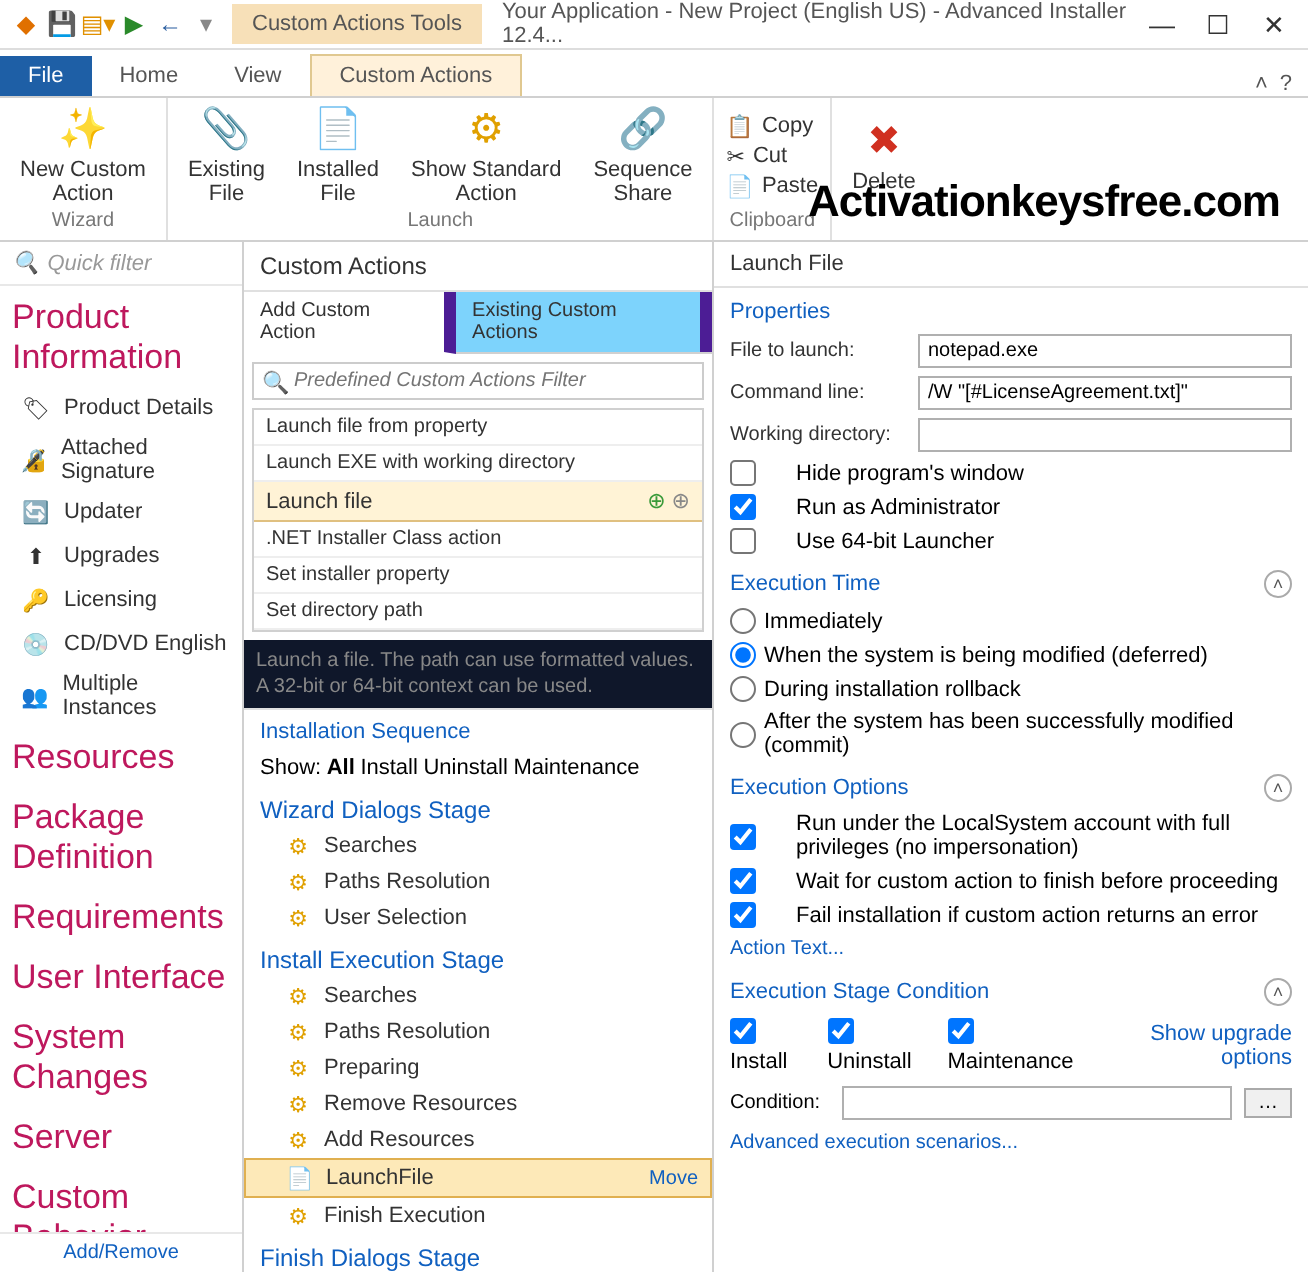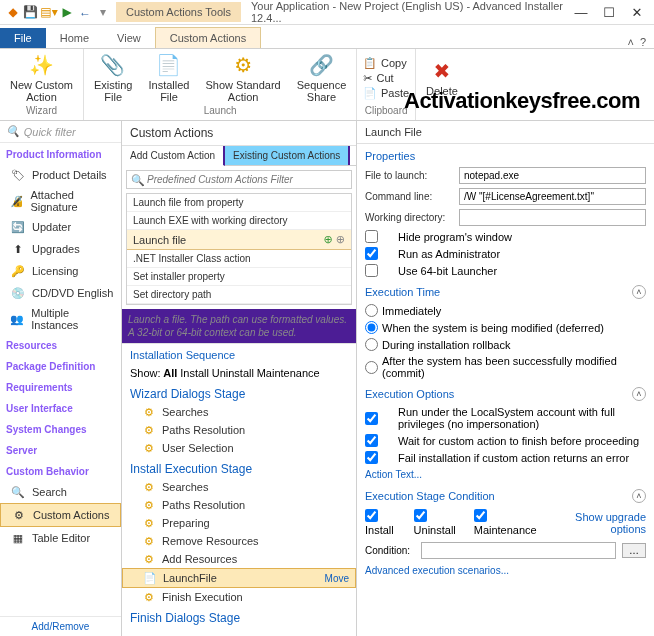--- a/index.html
+++ b/index.html
@@ -34,42 +34,42 @@
 
 .watermark { position: absolute; top: 88px; right: 14px; font-size: 22px; font-weight: bold; color: #000; letter-spacing: -0.5px; z-index: 50; }
 
 
 .main { display: flex; height: calc(636px - 25px - 24px - 72px); }
 
 
 .leftnav { width: 122px; background: #fff; border-right: 1px solid #d0d0d0; display: flex; flex-direction: column; }
 .quickfilter { padding: 4px 6px; color: #999; font-style: italic; display: flex; align-items: center; gap: 4px; border-bottom: 1px solid #e8e8e8; }
 .nav-scroll { flex: 1; overflow: hidden; }
-.nav-header { color: #8b5cf6; font-size: 10px; padding: 6px 6px 4px; font-weight: bold; }
+.nav-header { color: #be185d; font-size: 17px; padding: 6px 6px 4px; font-weight: normal; }
 .nav-item { display: flex; align-items: center; gap: 6px; padding: 3px 6px 3px 10px; color: #333; }
 .nav-item.selected { background: #fde9b8; border: 1px solid #e0b050; }
 .nav-item .ni { width: 16px; height: 16px; display: flex; align-items: center; justify-content: center; }
 .nav-footer { text-align: center; color: #1060c0; padding: 4px; font-size: 10px; border-top: 1px solid #e8e8e8; }
 
 
 .midpanel { width: 235px; border-right: 1px solid #d0d0d0; display: flex; flex-direction: column; }
 .panel-title { padding: 5px 8px; font-size: 12px; color: #333; border-bottom: 1px solid #e0e0e0; }
 .subtabs { display: flex; border-bottom: 1px solid #d0d0d0; }
-.subtab { padding: 4px 8px; color: #333; font-size: 10px; border-right: 2px solid #4c1d95; }
+.subtab { padding: 4px 8px; color: #333; font-size: 10px; border-right: 6px solid #4c1d95; }
 .subtab.active { background: #fff; border-bottom: 1px solid #fff; margin-bottom: -1px; }
 .subtab.inactive { background: #7dd3fc; }
 .filterbox { padding: 4px; }
 .filterbox input { width: 100%; border: 1px solid #ccc; padding: 3px 18px 3px 20px; font-style: italic; color: #999; font-size: 10px; }
 .filterbox-wrap { position: relative; }
 .filterbox-wrap .mag { position: absolute; left: 5px; top: 4px; color: #999; }
 .action-list { border: 1px solid #d0d0d0; margin: 0 4px 4px; }
 .action-item { padding: 3px 6px; border-bottom: 1px solid #eee; color: #333; font-size: 10px; display: flex; align-items: center; text-align: center; }
 .action-item.selected { background: #fff3d6; border-bottom: 1px solid #e0c080; }
 .action-item .tools { margin-left: auto; display: flex; gap: 3px; }
-.action-hint { font-style: italic; color: #888; padding: 4px 6px; font-size: 10px; background: #4c1d95; line-height: 1.3; }
+.action-hint { color: #888; padding: 4px 6px; font-size: 10px; background: #0f172a; line-height: 1.3; }
 .seq-header { color: #1060c0; padding: 5px 8px 3px; border-top: 1px solid #e0e0e0; }
 .seq-filter { padding: 3px 8px; font-size: 10px; }
 .seq-filter b { font-weight: bold; }
 .stage-header { color: #1060c0; padding: 5px 8px 2px; font-size: 12px; }
 .stage-item { display: flex; align-items: center; gap: 6px; padding: 2px 6px 2px 20px; font-size: 10px; color: #333; }
 .stage-item.selected { background: #fde9b8; border: 1px solid #e0b050; }
 .stage-item .si { width: 14px; height: 14px; display: inline-flex; align-items: center; justify-content: center; }
 .stage-item .move { margin-left: auto; color: #1060c0; font-size: 10px; }
 
 

